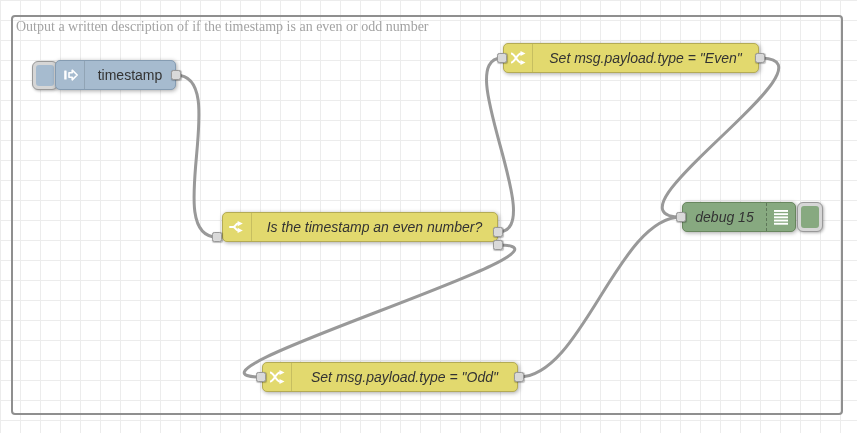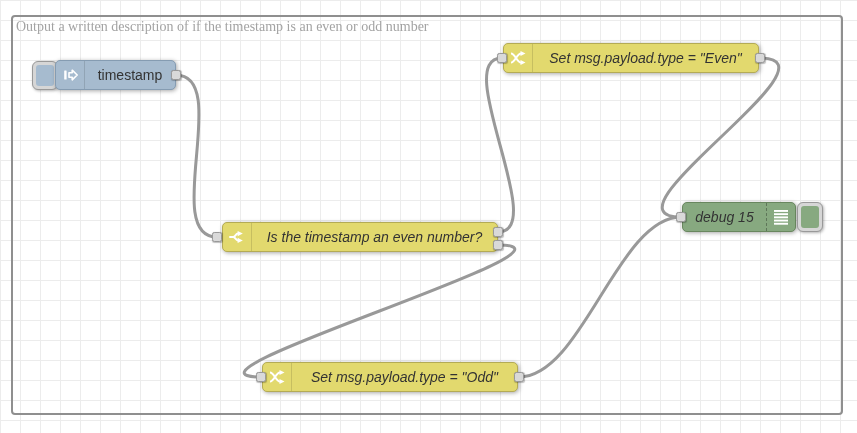--- a/index.html
+++ b/index.html
@@ -99,21 +99,21 @@
     position: absolute;
     left: 3px; right: 3px; top: 3px; bottom: 3px;
     border-radius: 3px;
   }
   .inject-btn { left: 32px; top: 61px; width: 26px; height: 29px; }
   .inject-btn .inner { background: #a6bbcf; }
   .debug-btn { left: 797px; top: 202px; width: 26px; height: 30px; }
   .debug-btn .inner { background: #87a980; }
 
   .node-inject   { left: 55px;  top: 60px;  width: 121px; }
-  .node-switch   { left: 222px; top: 222px; width: 276px; }
+  .node-switch   { left: 222px; top: 212px; width: 276px; }
   .node-even     { left: 503px; top: 43px;  width: 256px; }
   .node-odd      { left: 262px; top: 362px; width: 256px; }
   .node-debug    { left: 682px; top: 202px; width: 114px; }
 </style>
 </head>
 <body>
 
 <div class="canvas">
 
   <div class="group-box">

